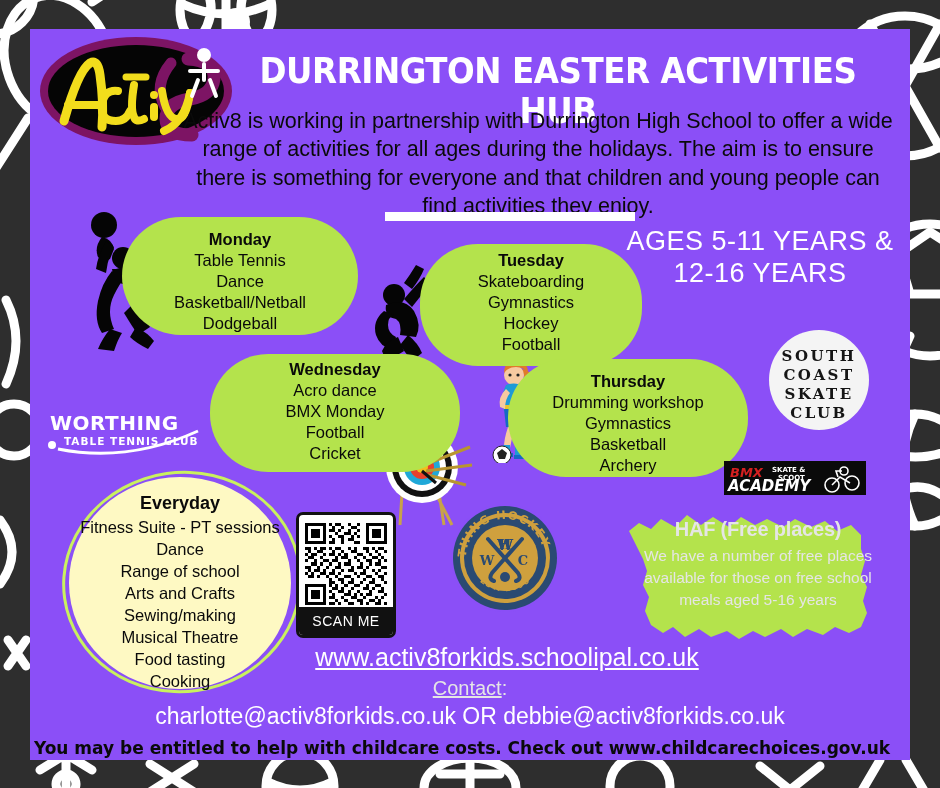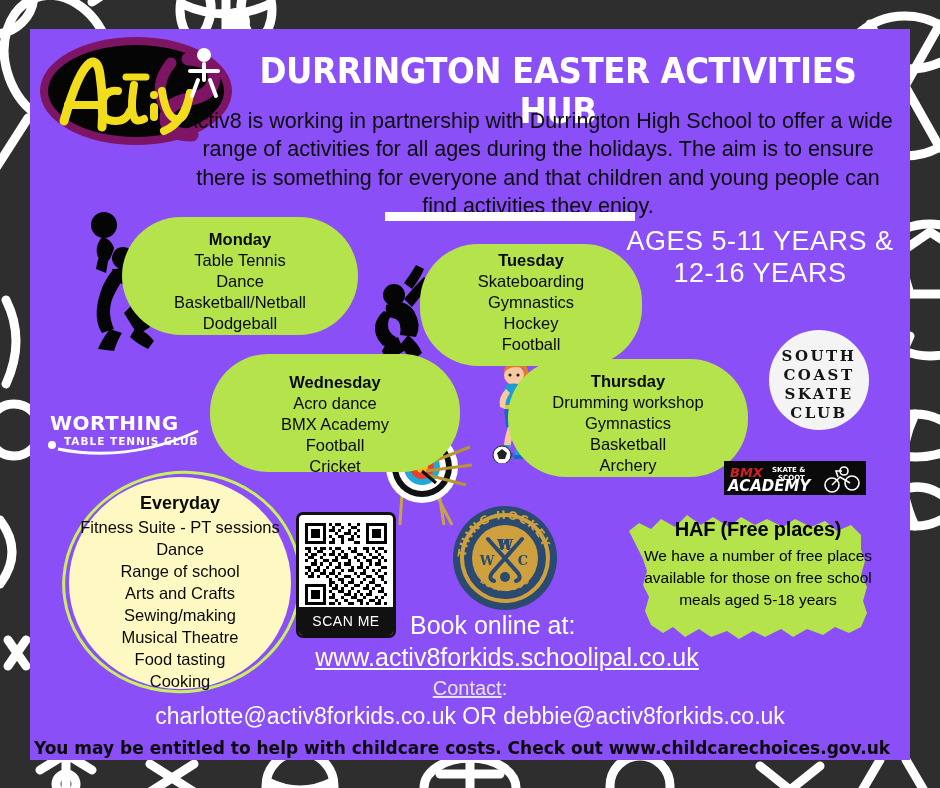--- a/index.html
+++ b/index.html
@@ -60,41 +60,41 @@
     background:#b4e34c;
     text-align:center;
     color:#0a0a0a;
     font-size:16.5px;
     line-height:1.28;
     padding:8px 14px;
   }
   .day-box .day-title{ font-weight:bold; font-size:16.5px; display:block; }
   #box-monday   { left:92px;  top:188px; width:236px; height:118px; border-radius:60px; padding-top:12px;}
   #box-tuesday  { left:390px; top:215px; width:222px; height:122px; border-radius:58px; padding-top:6px;}
-  #box-wednesday{ left:180px; top:325px; width:250px; height:118px; border-radius:58px; padding-top:18px;}
+  #box-wednesday{ left:180px; top:325px; width:250px; height:118px; border-radius:58px; padding-top:5px;}
   #box-thursday { left:478px; top:330px; width:240px; height:118px; border-radius:58px; padding-top:12px;}
   
   #everyday-ring{
     position:absolute; left:32px; top:442px; width:240px; height:222px;
     border:3px solid #c9f15e; border-radius:50%;
     transform:rotate(-8deg);
   }
   #box-everyday{
     position:absolute; left:39px; top:448px; width:222px; height:212px;
     background:#fef9c3; border-radius:50%;
     text-align:center; color:#0a0a0a;
     font-size:16.5px; line-height:1.33;
     padding-top:15px;
   }
   #box-everyday .day-title{ font-weight:bold; font-size:18px; display:block; margin-bottom:1px;}
   
   #haf-shape{ position:absolute; left:593px; top:480px; width:270px; height:130px; }
   #haf-text{
     position:absolute; left:600px; top:486px; width:256px;
-    text-align:center; color:#000000;
+    text-align:center; color:#e5e5e5;
     font-size:15.5px; line-height:1.42;
   }
   #haf-text .haf-title{
     display:block; font-weight:bold; font-size:20px; margin-bottom:2px; letter-spacing:-0.2px;
   }
   
   #qr-block{
     position:absolute; left:266px; top:483px;
     width:100px; height:126px;
     background:#ffffff; border-radius:7px;
@@ -320,21 +320,21 @@
     <span class="day-title">Tuesday</span>
     <span>Skateboarding</span><br>
     <span>Gymnastics</span><br>
     <span>Hockey</span><br>
     <span>Football</span>
   </div>
 
   <div class="day-box" id="box-wednesday">
     <span class="day-title">Wednesday</span>
     <span>Acro dance</span><br>
-    <span>BMX Academy</span><br>
+    <span>BMX Monday</span><br>
     <span>Football</span><br>
     <span>Cricket</span>
   </div>
 
   <div class="day-box" id="box-thursday">
     <span class="day-title">Thursday</span>
     <span>Drumming workshop</span><br>
     <span>Gymnastics</span><br>
     <span>Basketball</span><br>
     <span>Archery</span>
@@ -353,21 +353,21 @@
     <span>Cooking</span>
   </div>
 
   <svg id="haf-shape" viewBox="0 0 270 130" preserveAspectRatio="none" aria-hidden="true">
     <path fill="#b4e34c" d="M6 22 l10 -8 l12 6 l10 -10 l14 8 l12 -12 l14 10 l12 -8 l16 10 l12 -10 l14 8 l12 -6 l16 8 l12 -8 l16 8 l14 -6 l12 10 l14 -6 l10 10
       l0 14 l4 12 l-4 14 l6 12 l-4 14 l4 12 l-6 14 l-12 6 l-14 -6 l-12 8 l-16 -6 l-14 8 l-12 -8 l-16 8 l-12 -6 l-14 8 l-12 -8 l-16 6 l-12 -8 l-14 8 l-12 -10
       l-10 6 l-12 -8 l-6 -14 l4 -14 l-6 -12 l4 -14 l-4 -12 z"></path>
   </svg>
   <div id="haf-text">
     <span class="haf-title">HAF (Free places)</span>
-    <span>We have a number of free places available for those on free school meals aged 5-18 years</span>
+    <span>We have a number of free places available for those on free school meals aged 5-16 years</span>
   </div>
 
   <div id="qr-block">
     <svg id="qr-img" width="88" height="88" viewBox="0 0 29 29" shape-rendering="crispEdges" aria-hidden="true">
       <rect width="29" height="29" fill="#ffffff"></rect>
       <g fill="#000000">
         <path d="M1 1h7v7h-7z"></path>
           <rect x="2" y="2" width="5" height="5" fill="#fff"></rect>
           <path d="M3 3h3v3h-3z"></path>
         <path d="M21 1h7v7h-7z"></path>
@@ -538,21 +538,20 @@
           <rect x="15" y="27" width="2" height="1"></rect>
           <rect x="19" y="27" width="1" height="1"></rect>
         <rect x="21" y="27" width="1" height="1"></rect>
           <rect x="24" y="27" width="2" height="1"></rect>
           <rect x="27" y="27" width="1" height="1"></rect>
       </g>
     </svg>
     <div id="qr-label">SCAN ME</div>
   </div>
 
-  <div id="book-line">Book online at:</div>
   <a id="book-url" href="#">www.activ8forkids.schoolipal.co.uk</a>
   <div id="contact-label">
     <u>Contact</u><span>:</span>
   </div>
   <div id="contact-emails">charlotte@activ8forkids.co.uk OR debbie@activ8forkids.co.uk</div>
   <div id="childcare-note">You may be entitled to help with childcare costs. Check out www.childcarechoices.gov.uk</div>
 
   <svg id="logo-wttc" viewBox="0 0 170 48" aria-hidden="true">
     <text x="12" y="23" font-family="DejaVu Sans, sans-serif" font-size="20" font-weight="bold" fill="#ffffff" letter-spacing="0.5">WORTHING</text>
     <text x="26" y="38" font-family="DejaVu Sans, sans-serif" font-size="10.5" font-weight="bold" fill="#ffffff" letter-spacing="1">TABLE TENNIS CLUB</text>

